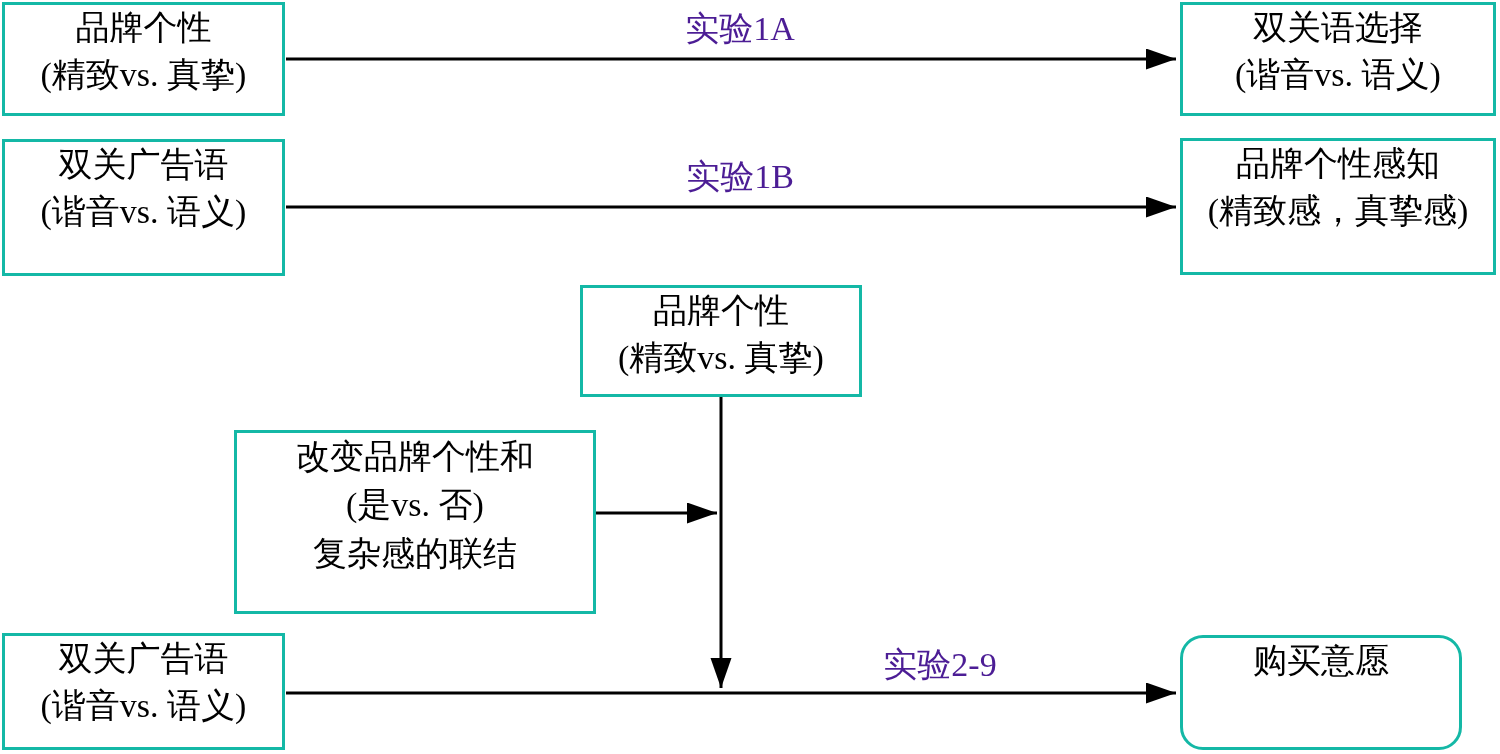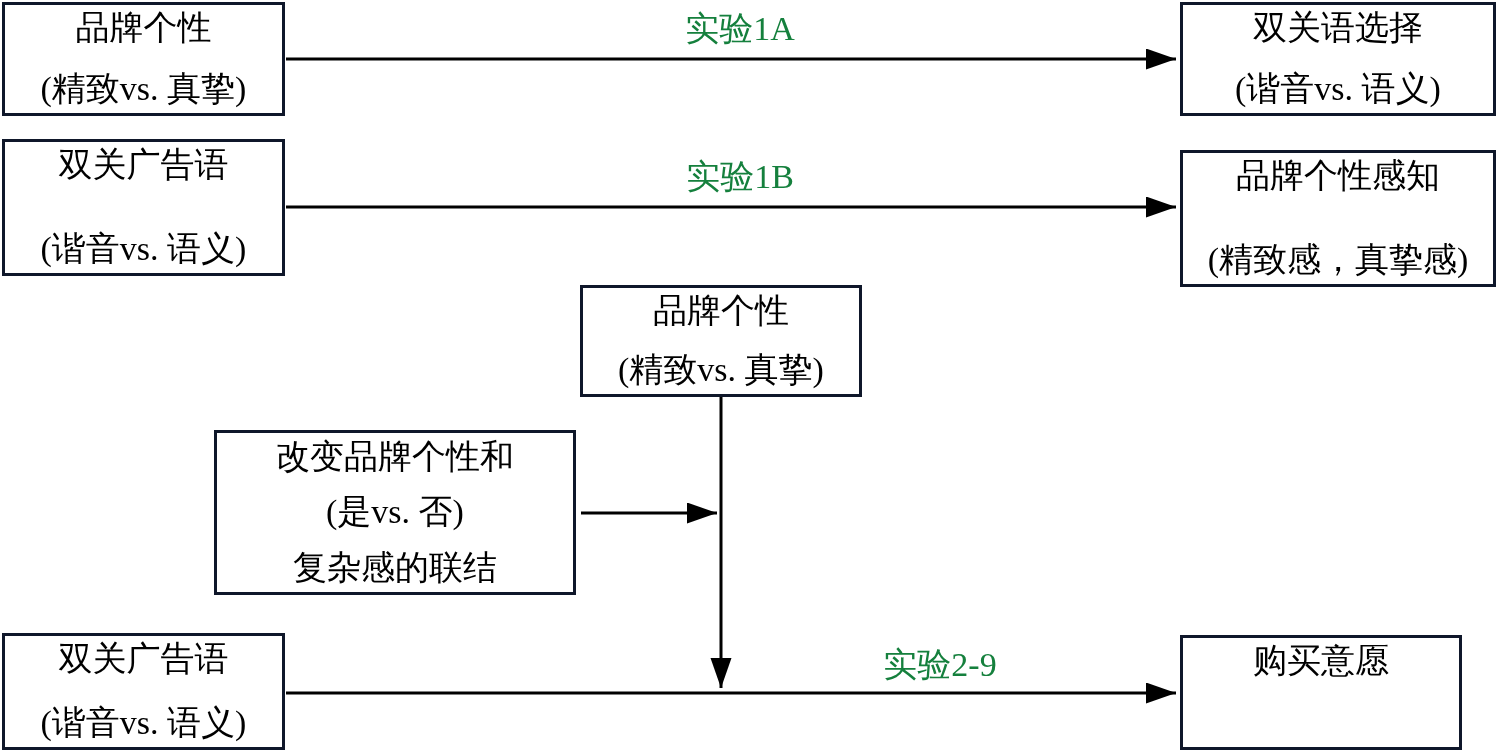--- a/index.html
+++ b/index.html
@@ -20,40 +20,40 @@
     position: absolute;
     left: 0;
     top: 0;
     width: 1500px;
     height: 754px;
   }
   .box {
     position: absolute;
     box-sizing: border-box;
     background: #ffffff;
-    border: 3px solid #0f172a;
+    border: 3px solid #14b8a6;
     display: flex;
     flex-direction: column;
-    justify-content: space-between;
+    justify-content: flex-start;
     align-items: center;
     text-align: center;
     font-size: 34px;
     line-height: 1.38;
     color: #000000;
   }
   .box .line {
     white-space: nowrap;
   }
   .arrow-label {
     position: absolute;
     font-size: 34px;
     line-height: 1.1;
     text-align: center;
     white-space: nowrap;
-    color: #15803d;
+    color: #4c1d95;
   }
 </style>
 </head>
 <body>
 
 <div class="canvas">
 
   <svg class="arrows-layer" width="1500" height="754" viewBox="0 0 1500 754" xmlns="http://www.w3.org/2000/svg">
     <defs>
       <marker id="ah" markerWidth="11" markerHeight="8" refX="10" refY="3.5" orient="auto" markerUnits="strokeWidth">
@@ -75,42 +75,42 @@
   <div class="box" style="left:1180px; top:2px; width:316px; height:114px;">
     <div class="line">双关语选择</div>
     <div class="line">(谐音vs. 语义)</div>
   </div>
 
   <div class="box" style="left:2px; top:139px; width:283px; height:137px;">
     <div class="line">双关广告语</div>
     <div class="line">(谐音vs. 语义)</div>
   </div>
 
-  <div class="box" style="left:1180px; top:138px; width:316px; height:137px;margin-top:12px;">
+  <div class="box" style="left:1180px; top:138px; width:316px; height:137px;">
     <div class="line">品牌个性感知</div>
     <div class="line">(精致感，真挚感)</div>
   </div>
 
   <div class="box" style="left:580px; top:285px; width:282px; height:112px;">
     <div class="line">品牌个性</div>
     <div class="line">(精致vs. 真挚)</div>
   </div>
 
-  <div class="box" style="left:214px; top:430px; width:362px; height:165px; line-height:1.42;">
+  <div class="box" style="left:234px; top:430px; width:362px; height:184px; line-height:1.42;">
     <div class="line">改变品牌个性和</div>
     <div class="line">(是vs. 否)</div>
     <div class="line">复杂感的联结</div>
   </div>
 
   <div class="box" style="left:2px; top:633px; width:283px; height:117px;">
     <div class="line">双关广告语</div>
     <div class="line">(谐音vs. 语义)</div>
   </div>
 
-  <div class="box" style="left:1180px; top:635px; width:282px; height:115px;">
+  <div class="box" style="left:1180px; top:635px; width:282px; height:115px;border-radius:23px;">
     <div class="line">购买意愿</div>
   </div>
 
   <div class="arrow-label" style="left:600px; top:10px; width:280px;">实验1A</div>
 
   <div class="arrow-label" style="left:600px; top:158px; width:280px;text-align:center;">实验1B</div>
 
 
   <div class="arrow-label" style="left:860px; top:646px; width:160px;">实验2-9</div>
 

